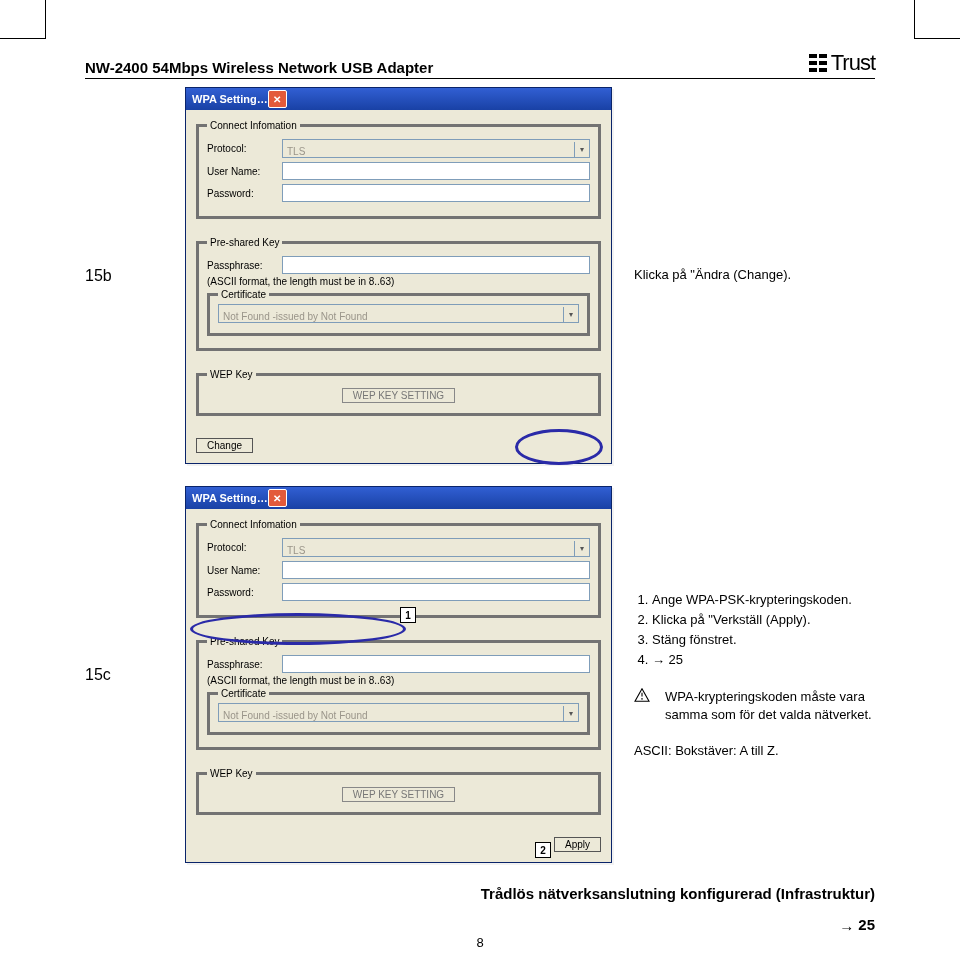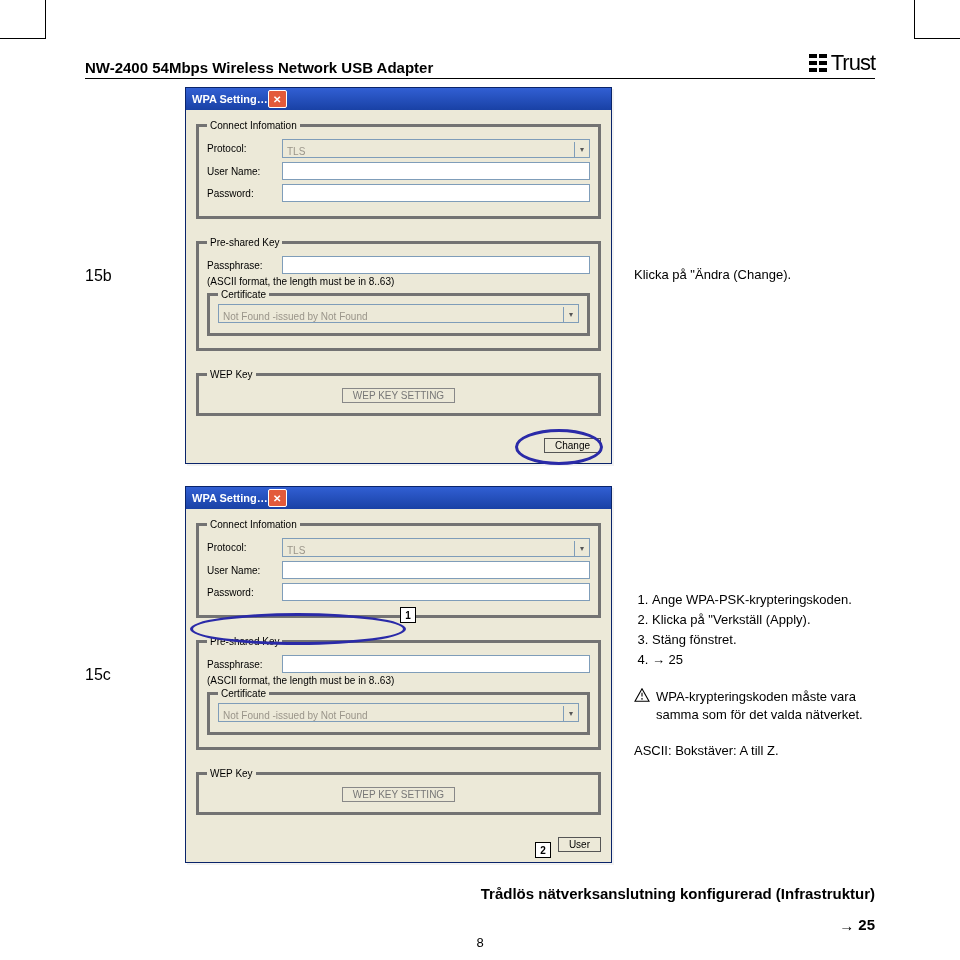--- a/index.html
+++ b/index.html
@@ -28,21 +28,21 @@
   .lbl{width:75px;font-size:10px}
   .inp{flex:1;background:#fff;border:1px solid #7f9db9;height:16px}
   .sel{border:1px solid #7f9db9;background:#ece9d8;height:17px;display:flex;align-items:flex-end;justify-content:space-between;color:#9a958a;padding-left:4px}
   .sel-btn{width:14px;height:15px;border-left:1px solid #7f9db9;display:flex;align-items:center;justify-content:center;font-size:8px;color:#555}
   .hint-left{font-size:10px;margin-top:-2px;margin-bottom:4px}
   .btn{background:#ece9d8;border:1px solid #888;border-radius:0;font-size:10px;padding:1px 10px;display:inline-block;color:#777}
   .btn.enabled{color:#000;border-color:#555}
   .right-col{flex:1;font-size:13px;line-height:1.4}
   .ol{padding-left:18px;margin:0 0 6px 0}
   .ol li{margin:2px 0}
-  .warn{display:flex;gap:6px;margin:18px 0}
+  .warn{display:flex;gap:15px;margin:18px 0}
   .warn-icon{flex:0 0 auto}
   .warn-icon svg{width:16px;height:14px}
   .oval{position:absolute;border:3px solid #2a2aa8;border-radius:50%}
   .footer-text{text-align:right;font-weight:bold;font-size:15px;margin-top:14px}
   .arrow{display:inline-block;transform:translateY(1px);margin-right:4px;font-weight:bold}
   .pagenum{text-align:center;font-size:13px;margin-top:2px}
   .indicator{position:absolute;background:#fff;border:1px solid #000;width:14px;height:14px;display:flex;align-items:center;justify-content:center;font-size:10px;font-weight:bold}
   .wep-row{text-align:center;margin-top:4px}
 </style>
 </head>
@@ -106,21 +106,21 @@
           </div>
         </div>
 
         <div class="group">
           <span class="group-title">WEP Key</span>
           <div class="wep-row">
             <span class="btn">WEP KEY SETTING</span>
           </div>
         </div>
 
-        <div style="text-align:right">
+        <div style="">
           <span class="btn enabled">Change</span>
         </div>
       </div>
       <div class="oval" style="width:82px;height:30px;right:8px;bottom:-2px"></div>
     </div>
 
     <div class="right-col">Klicka på "Ändra (Change).</div>
   </div>
 
   <div class="content-row">
@@ -170,21 +170,21 @@
         </div>
 
         <div class="group">
           <span class="group-title">WEP Key</span>
           <div class="wep-row">
             <span class="btn">WEP KEY SETTING</span>
           </div>
         </div>
 
         <div style="text-align:right">
-          <span class="btn enabled">User</span>
+          <span class="btn enabled">Apply</span>
         </div>
       </div>
       <div class="oval" style="width:210px;height:26px;left:4px;top:126px"></div>
       <div class="indicator" style="left:214px;top:120px">1</div>
       <div class="indicator" style="right:60px;bottom:4px">2</div>
     </div>
 
     <div class="right-col">
       <ol class="ol">
         <li>Ange WPA-PSK-krypteringskoden.</li>

